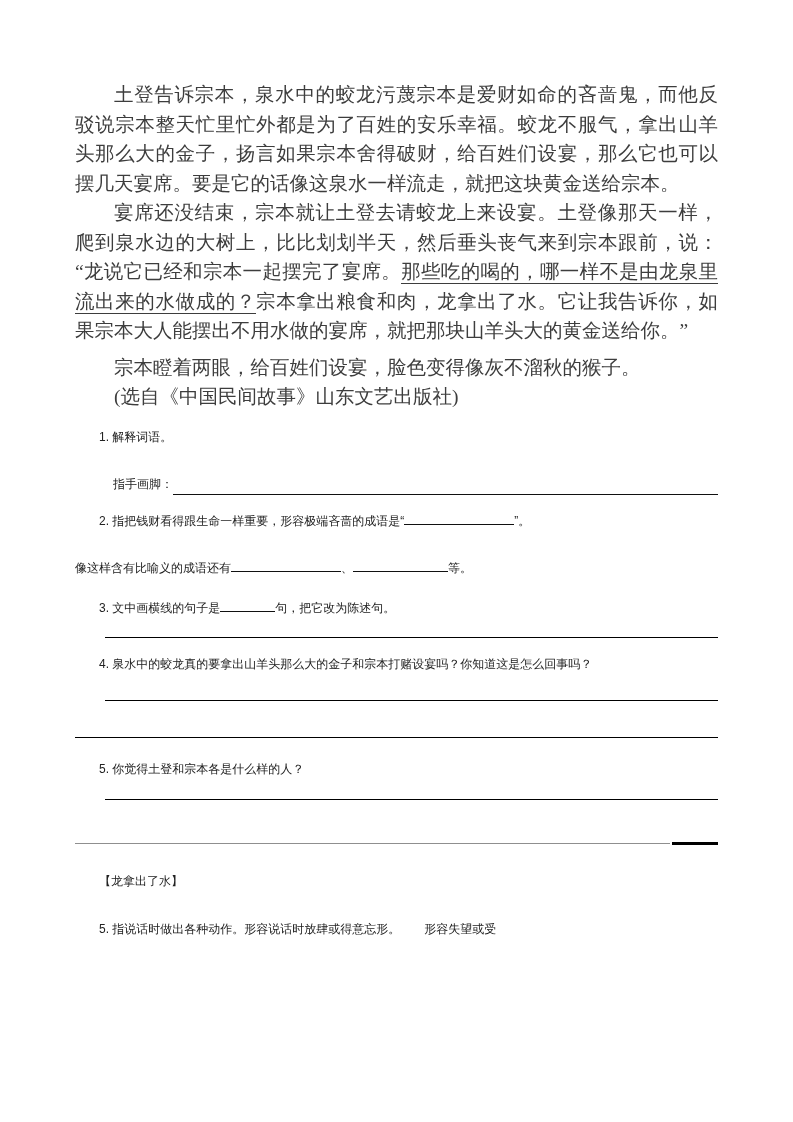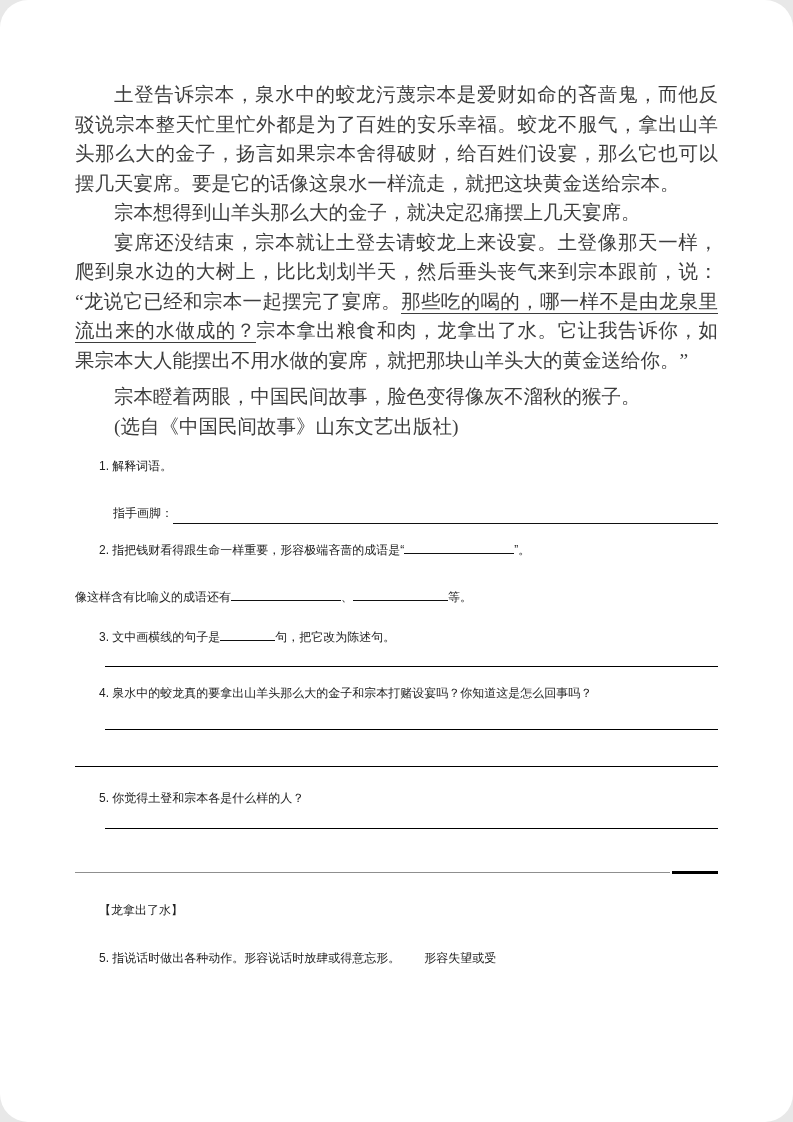--- a/index.html
+++ b/index.html
@@ -5,21 +5,20 @@
   html, body { margin: 0; padding: 0; background: #e8e8e8; }
   .page {
     position: relative;
     width: 793px;
     height: 1122px;
     margin: 0 auto;
     background: #ffffff;
     box-sizing: border-box;
     padding: 80px 75px 0 75px;
     overflow: hidden;
-    border-radius: 28px;
   }
   
   .story p {
     margin: 0;
     font-family: "Liberation Serif", "DejaVu Serif", serif;
     font-size: 19.5px;
     line-height: 29.5px;
     color: #3d3d3d;
     text-align: justify;
     text-indent: 2em;
@@ -103,23 +102,22 @@
     white-space: nowrap;
   }
 </style>
 </head>
 <body>
 
 <div class="page">
 
   <div class="story">
     <p>土登告诉宗本，泉水中的蛟龙污蔑宗本是爱财如命的吝啬鬼，而他反驳说宗本整天忙里忙外都是为了百姓的安乐幸福。蛟龙不服气，拿出山羊头那么大的金子，扬言如果宗本舍得破财，给百姓们设宴，那么它也可以摆几天宴席。要是它的话像这泉水一样流走，就把这块黄金送给宗本。</p>
-    <p>宗本想得到山羊头那么大的金子，就决定忍痛摆上几天宴席。</p>
     <p><span>宴席还没结束，宗本就让土登去请蛟龙上来设宴。土登像那天一样，爬到泉水边的大树上，比比划划半天，然后垂头丧气来到宗本跟前，说：“龙说它已经和宗本一起摆完了宴席。</span><span class="underlined">那些吃的喝的，哪一样不是由龙泉里流出来的水做成的？</span><span>宗本拿出粮食和肉，龙拿出了水。它让我告诉你，如果宗本大人能摆出不用水做的宴席，就把那块山羊头大的黄金送给你。”</span></p>
-    <p class="p4">宗本瞪着两眼，中国民间故事，脸色变得像灰不溜秋的猴子。</p>
+    <p class="p4">宗本瞪着两眼，给百姓们设宴，脸色变得像灰不溜秋的猴子。</p>
     <p class="attribution">(选自《中国民间故事》山东文艺出版社)</p>
   </div>
 
   <div class="questions">
     <p class="q1">1. 解释词语。</p>
 
     <div class="def-row first">
       <span class="def-label">指手画脚：</span>
       <span class="def-line"></span>
     </div>

